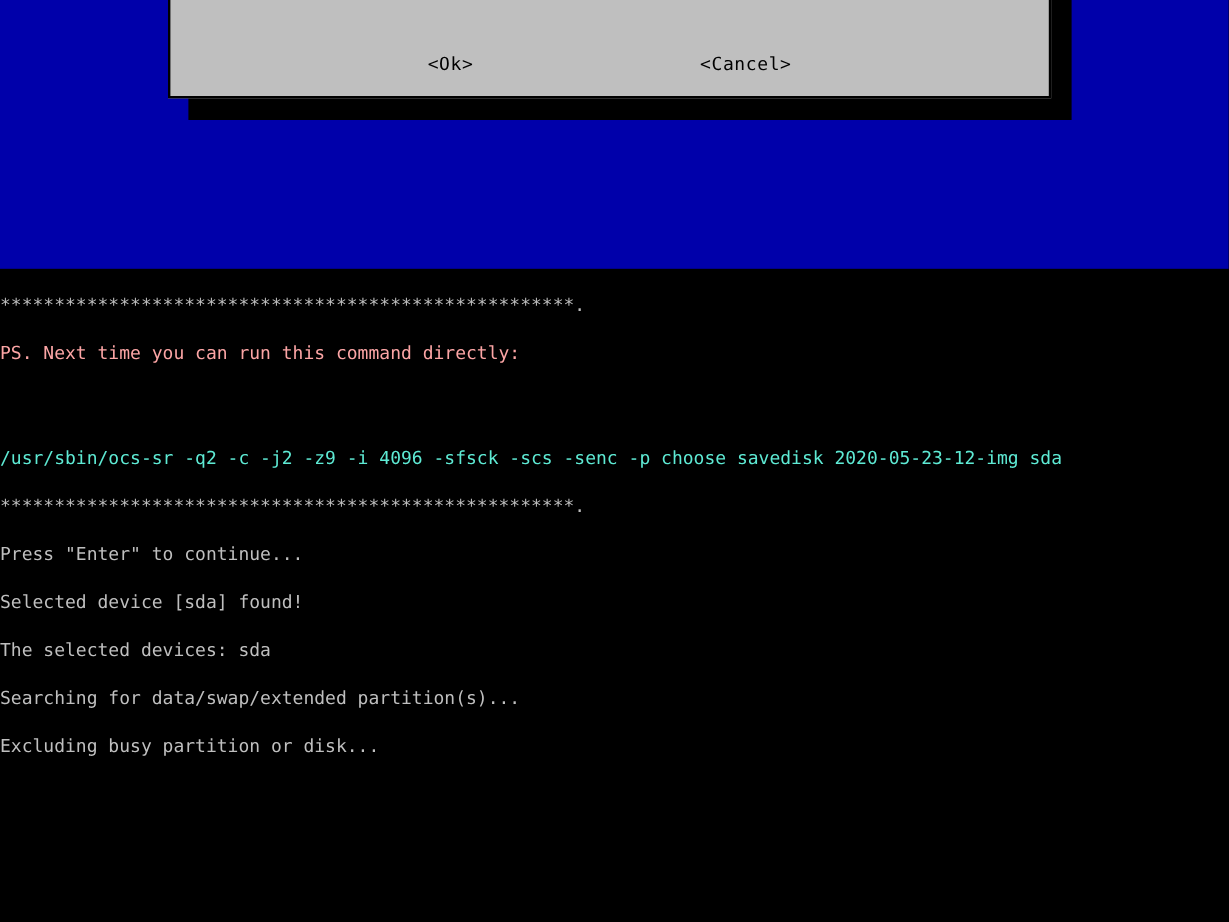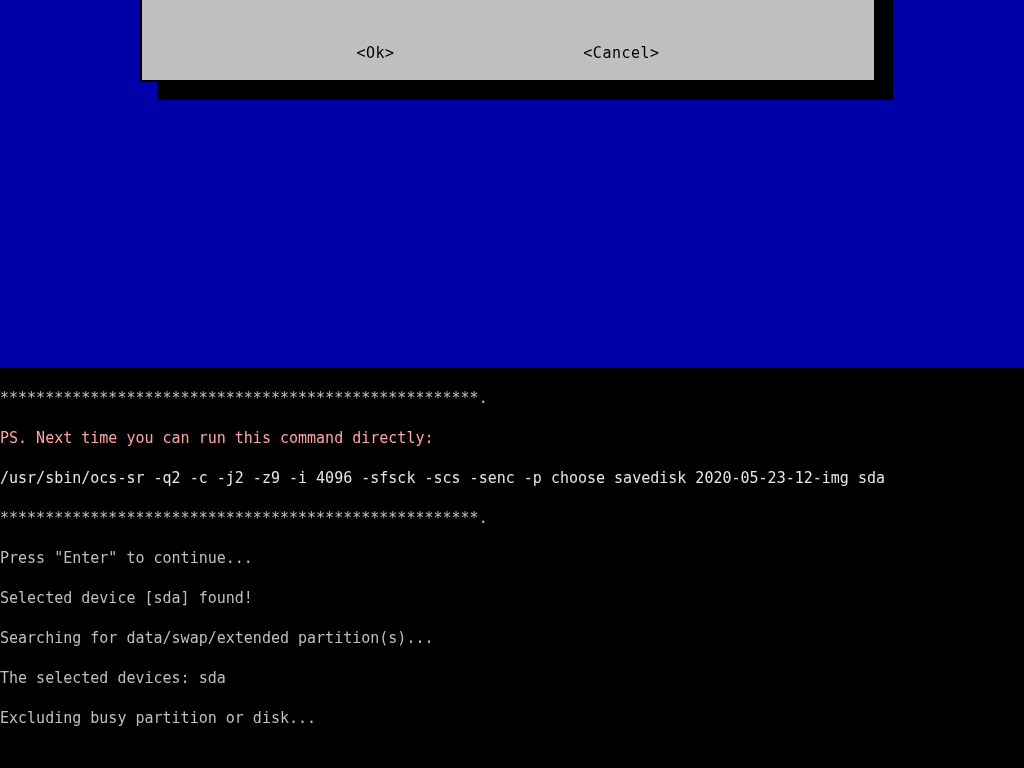--- a/index.html
+++ b/index.html
@@ -11,21 +11,21 @@
     width: 1024px;
     height: 768px;
     font-family: "DejaVu Sans Mono", "Liberation Mono", "Courier New", monospace;
     font-size: 15px;
     line-height: 20px;
     overflow: hidden;
     background: #000;
   }
   .upper {
     width: 1024px;
-    height: 368px;
+    height: 224px;
     background: #0000aa;
     position: relative;
   }
   .dialog-shadow {
     position: absolute;
     left: 157px;
     top: -15px;
     width: 736px;
     height: 115px;
     background: #000;
@@ -67,21 +67,21 @@
     padding: 0;
     white-space: pre-wrap;
     word-break: break-all;
   }
   .term-line {
     display: block;
     min-height: 20px;
   }
   .white { color: #bfbfbf; }
   .green { color: #fca5a5; }
-  .yellow { color: #e5e5e5; }
+  .yellow { color: #5eead4; margin-top: 48px; }
 </style>
 </head>
 <body>
 
 <div class="upper">
   <div class="dialog-shadow"></div>
   <div class="dialog">
     <div class="dialog-inner">
       <div class="dialog-buttons">
         <button class="dialog-button">&lt;Ok&gt;</button>
@@ -91,22 +91,22 @@
   </div>
 </div>
 
 <div class="lower">
 <span class="term-line white">*****************************************************.</span>
 <span class="term-line green">PS. Next time you can run this command directly:</span>
 <span class="term-line yellow">/usr/sbin/ocs-sr -q2 -c -j2 -z9 -i 4096 -sfsck -scs -senc -p choose savedisk 2020-05-23-12-img sda</span>
 <span class="term-line white">*****************************************************.</span>
 <span class="term-line white">Press "Enter" to continue...</span>
 <span class="term-line white">Selected device [sda] found!</span>
+<span class="term-line white">The selected devices: sda</span>
 <span class="term-line white">Searching for data/swap/extended partition(s)...</span>
-<span class="term-line white">The selected devices: sda</span>
 <span class="term-line white">Excluding busy partition or disk...</span>
 
 
 
 
 
 
 
 
 

